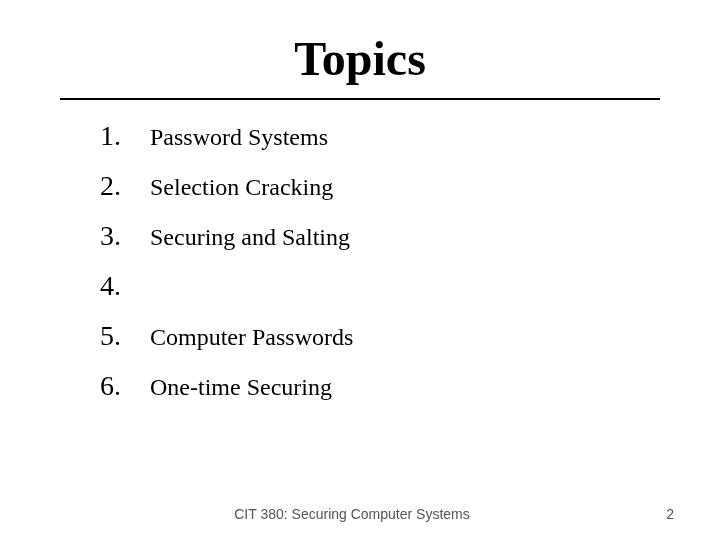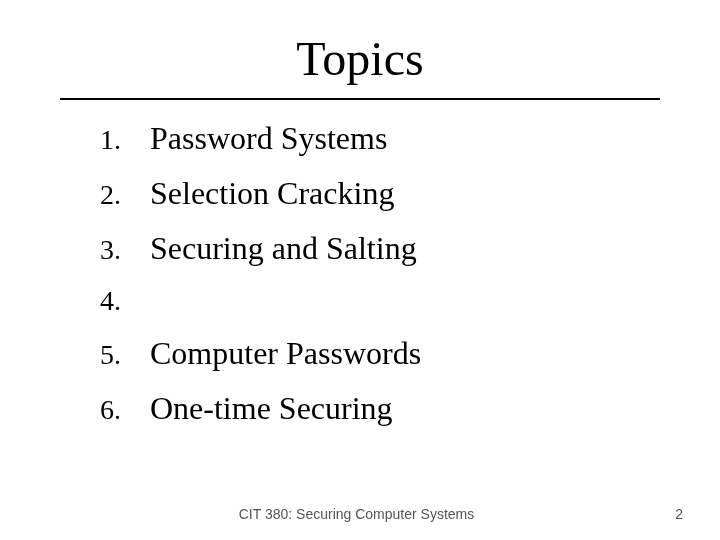--- a/index.html
+++ b/index.html
@@ -24,21 +24,21 @@
       padding: 30px 60px 40px 60px;
     }
 
     .title-section {
       text-align: center;
       margin-bottom: 10px;
     }
 
     .title {
       font-size: 48px;
-      font-weight: normal;
+      font-weight: bold;
       color: #000000;
       font-family: 'Times New Roman', Times, serif;
       line-height: 1.2;
     }
 
     .divider {
       border: none;
       border-top: 2px solid #000000;
       margin: 8px 0 20px 0;
     }
@@ -58,29 +58,29 @@
       font-family: 'Times New Roman', Times, serif;
     }
 
     .list-number {
       min-width: 50px;
       font-size: 28px;
       color: #000000;
     }
 
     .list-text {
-      font-size: 32px;
+      font-size: 24px;
       color: #000000;
     }
 
     .footer {
       position: absolute;
       bottom: 18px;
       left: 0;
-      right: 7px;
+      right: 16px;
       display: flex;
       justify-content: center;
       align-items: center;
       padding: 0 60px;
     }
 
     .footer-text {
       font-size: 14px;
       color: #555555;
       font-family: Arial, sans-serif;

